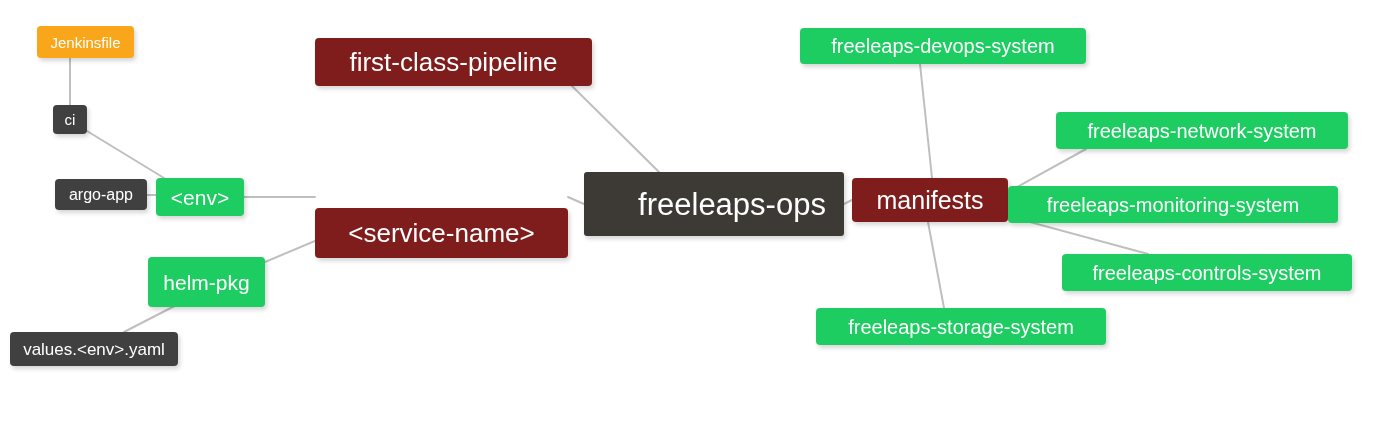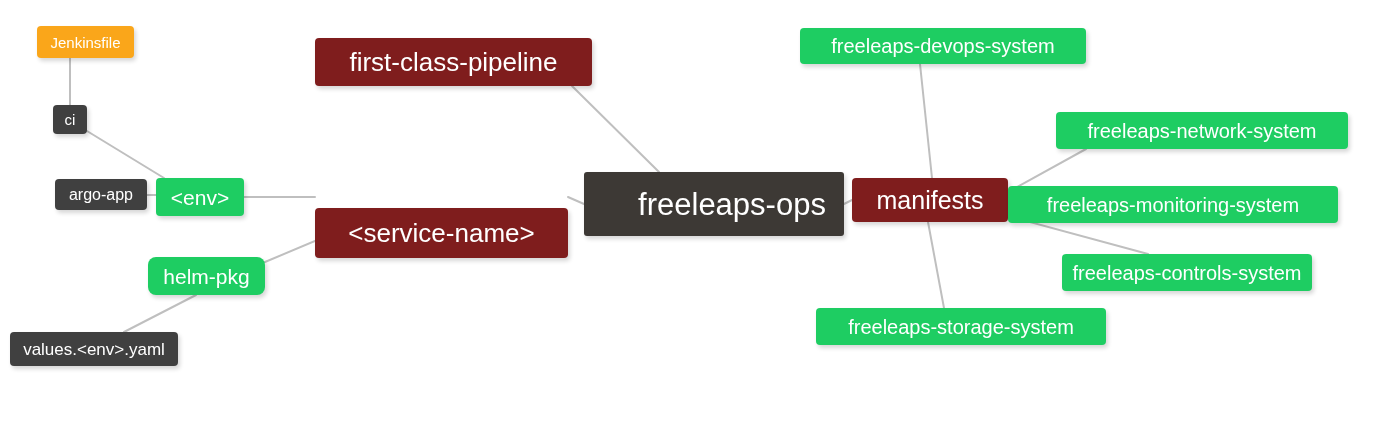--- a/index.html
+++ b/index.html
@@ -70,24 +70,24 @@
       <line x1="1008" y1="204" x2="1050" y2="204" stroke="#bfbfbf" stroke-width="2" stroke-linecap="round"></line>
       <line x1="1008" y1="216" x2="1148" y2="254" stroke="#bfbfbf" stroke-width="2" stroke-linecap="round"></line>
       <line x1="928" y1="222" x2="944" y2="308" stroke="#bfbfbf" stroke-width="2" stroke-linecap="round"></line>
     </svg>
   <div id="node-layer">
       <div class="node root" style="left: 584px; top: 172px; width: 260px; height: 64px; font-size: 31px; padding-left: 36px;">freeleaps-ops</div>
       <div class="node blue" style="left: 315px; top: 172px; width: 253px; height: 50px; font-size: 26px; margin-top: 36px;">&lt;service-name&gt;</div>
       <div class="node blue" style="left: 315px; top: 38px; width: 277px; height: 48px; font-size: 26px;">first-class-pipeline</div>
       <div class="node blue" style="left: 852px; top: 178px; width: 156px; height: 44px; font-size: 25px;">manifests</div>
       <div class="node green" style="left: 156px; top: 178px; width: 88px; height: 38px; font-size: 21px;">&lt;env&gt;</div>
-      <div class="node green" style="left: 148px; top: 257px; width: 117px; height: 38px; font-size: 21px; border-radius: 8px;">helm-pkg</div>
+      <div class="node green" style="left: 148px; top: 257px; width: 117px; height: 50px; font-size: 21px;">helm-pkg</div>
       <div class="node red" style="left: 53px; top: 105px; width: 34px; height: 29px; font-size: 15px;">ci</div>
       <div class="node red" style="left: 31px; top: 179px; width: 92px; height: 31px; font-size: 16px; margin-left: 24px;">argo-app</div>
       <div class="node orange" style="left: 21px; top: 26px; width: 97px; height: 32px; font-size: 15px;">Jenkinsfile</div>
       <div class="node red" style="left: 10px; top: 332px; width: 168px; height: 34px; font-size: 17px;">values.&lt;env&gt;.yaml</div>
       <div class="node green" style="left: 800px; top: 28px; width: 286px; height: 36px; font-size: 20px;">freeleaps-devops-system</div>
       <div class="node green" style="left: 1056px; top: 112px; width: 292px; height: 37px; font-size: 20px;">freeleaps-network-system</div>
       <div class="node green" style="left: 1008px; top: 186px; width: 330px; height: 37px; font-size: 20px; text-align: right;">freeleaps-monitoring-system</div>
-      <div class="node green" style="left: 1062px; top: 254px; width: 250px; height: 37px; font-size: 20px;">freeleaps-controls-system</div>
+      <div class="node green" style="left: 1062px; top: 254px; width: 290px; height: 37px; font-size: 20px;">freeleaps-controls-system</div>
       <div class="node green" style="left: 816px; top: 308px; width: 290px; height: 37px; font-size: 20px;">freeleaps-storage-system</div>
     </div>
 </div>
 
 </body></html>

